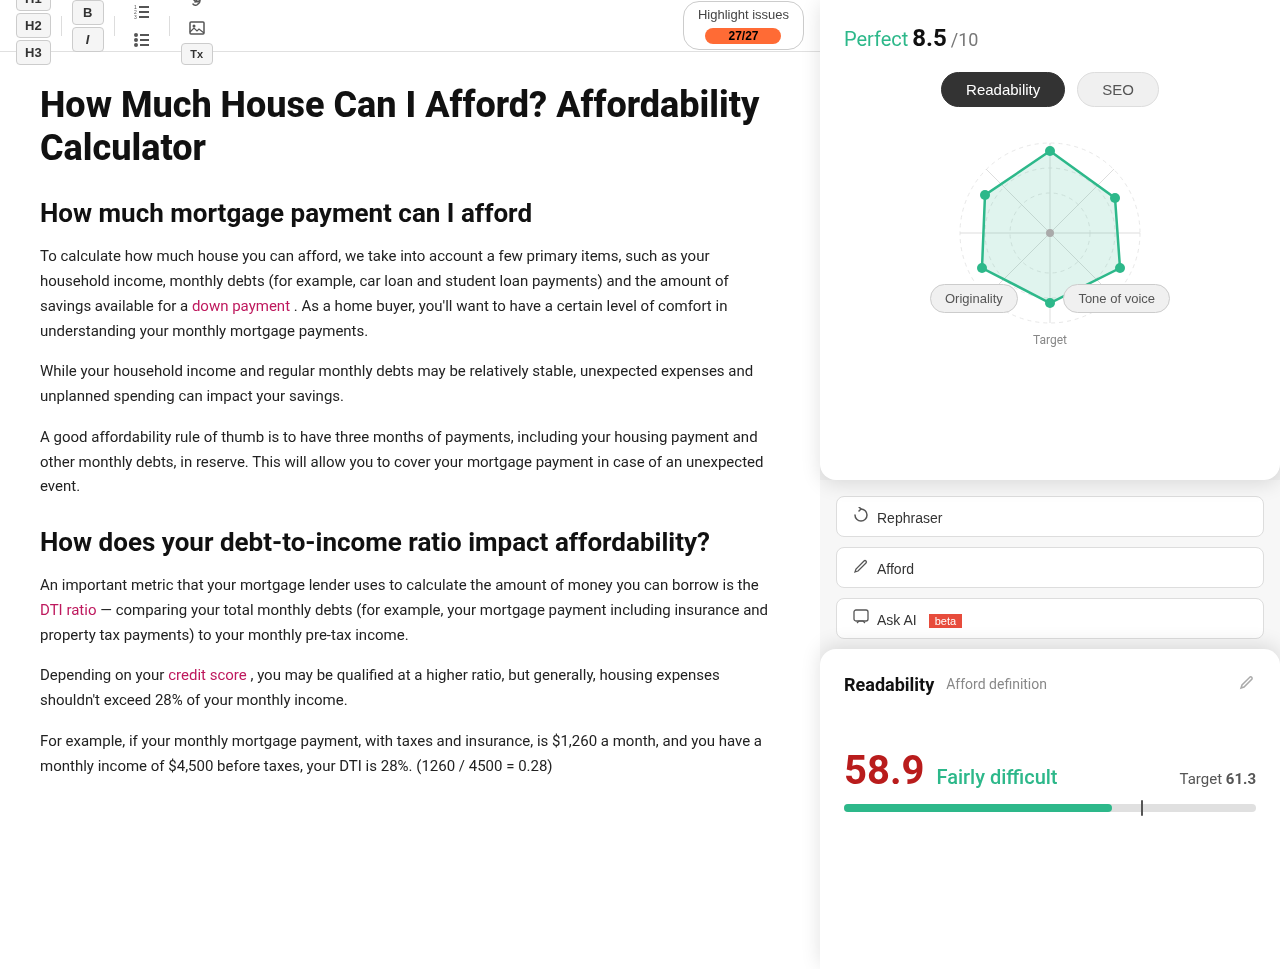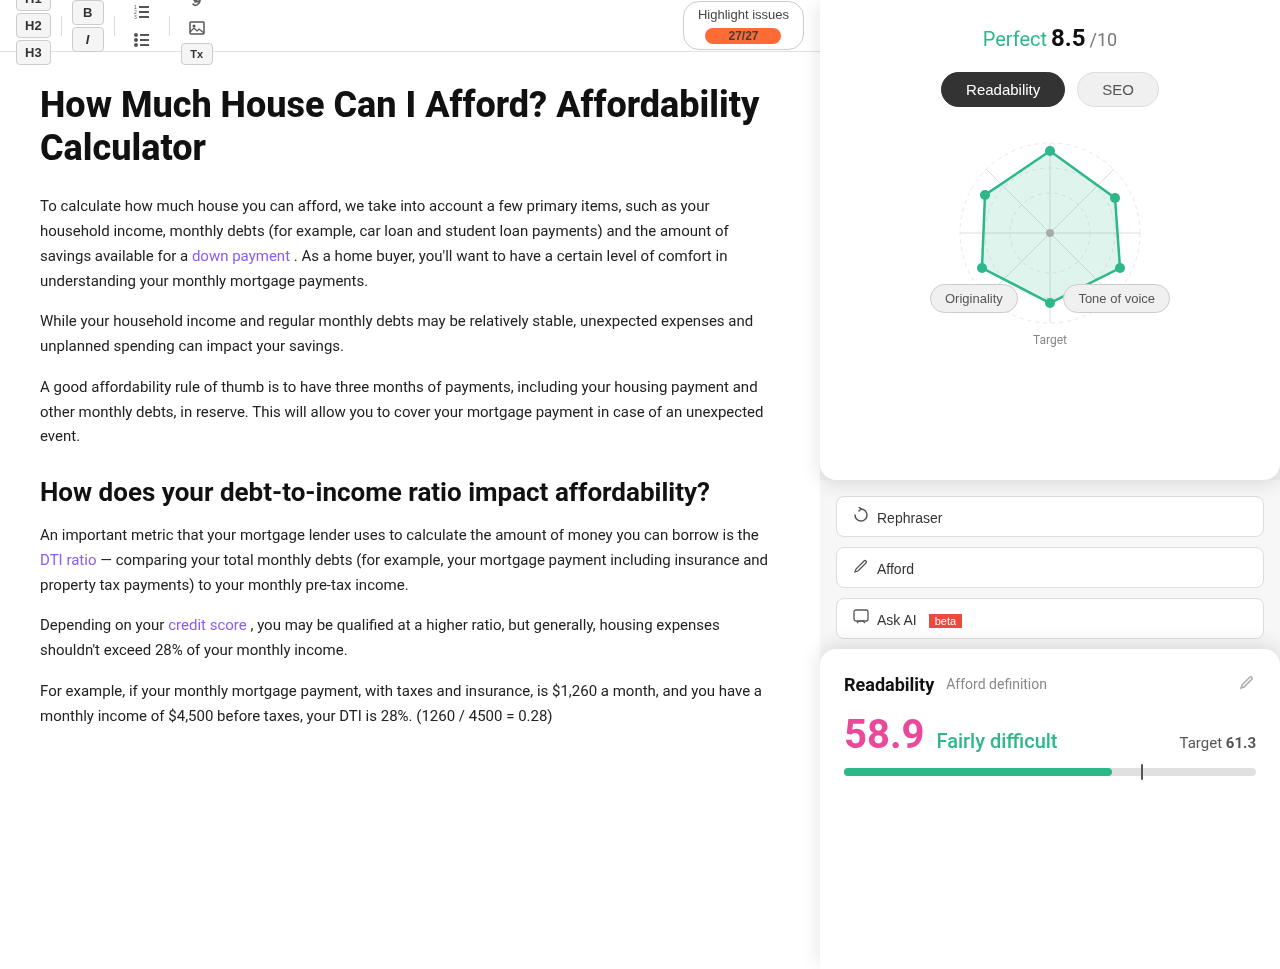--- a/index.html
+++ b/index.html
@@ -82,21 +82,21 @@
       font-size: 13px;
       color: #444;
       cursor: pointer;
       display: flex;
       align-items: center;
       gap: 6px;
     }
 
     .highlight-badge {
       background: #ff6b35;
-      color: #404040;
+      color: #000000;
       border-radius: 10px;
       padding: 1px 23px;
       font-size: 12px;
       font-weight: 600;
     }
 
     .editor-content {
       padding: 32px 40px;
       overflow-y: auto;
       flex: 1;
@@ -119,40 +119,40 @@
     }
 
     .editor-content p {
       font-size: 15px;
       line-height: 1.65;
       color: #222;
       margin-bottom: 16px;
     }
 
     .editor-content a {
-      color: #8b5cf6;
+      color: #be185d;
       text-decoration: none;
     }
 
     
     .score-overlay {
       position: absolute;
       top: 0;
       left: 820px;
       width: 460px;
       height: 480px;
       background: #fff;
       border-radius: 0 0 16px 16px;
       box-shadow: 0 4px 20px rgba(0,0,0,0.12);
       padding: 24px;
       z-index: 10;
     }
 
     .score-header {
-      text-align: center;
+      text-align: left;
       margin-bottom: 20px;
     }
 
     .score-label {
       font-size: 20px;
       color: #2db88a;
       font-weight: 400;
     }
 
     .score-value {
@@ -306,21 +306,22 @@
     .readability-score-row {
       display: flex;
       align-items: baseline;
       gap: 12px;
       margin-bottom: 10px;
     }
 
     .readability-score-num {
       font-size: 40px;
       font-weight: 700;
-      color: #ec4899;
+      color: #b91c1c;
+      margin-top: 36px;
     }
 
     .readability-score-label {
       font-size: 20px;
       color: #2db88a;
       font-weight: 500;
     }
 
     .readability-target {
       margin-left: auto;
@@ -419,20 +420,23 @@
 
     <button class="highlight-btn" style="margin-left:auto;flex-direction:column;">
       <span>Highlight issues</span>
       <span class="highlight-badge">27/27</span>
     </button>
   </div>
 
   <div class="editor-content">
     <h1>How Much House Can I Afford? Affordability Calculator</h1>
 
+    <h2>
+      <span>How much mortgage payment can I afford</span>
+    </h2>
 
     <p>
       <span>To calculate how much house you can afford, we take into account a few primary items, such as your household income, monthly debts (for example, car loan and student loan payments) and the amount of savings available for a</span>
       <a href="#">down payment</a>
       <span>. As a home buyer, you'll want to have a certain level of comfort in understanding your monthly mortgage payments.</span>
     </p>
 
     <p>While your household income and regular monthly debts may be relatively stable, unexpected expenses and unplanned spending can impact your savings.</p>
 
     <p>A good affordability rule of thumb is to have three months of payments, including your housing payment and other monthly debts, in reserve. This will allow you to cover your mortgage payment in case of an unexpected event.</p>

